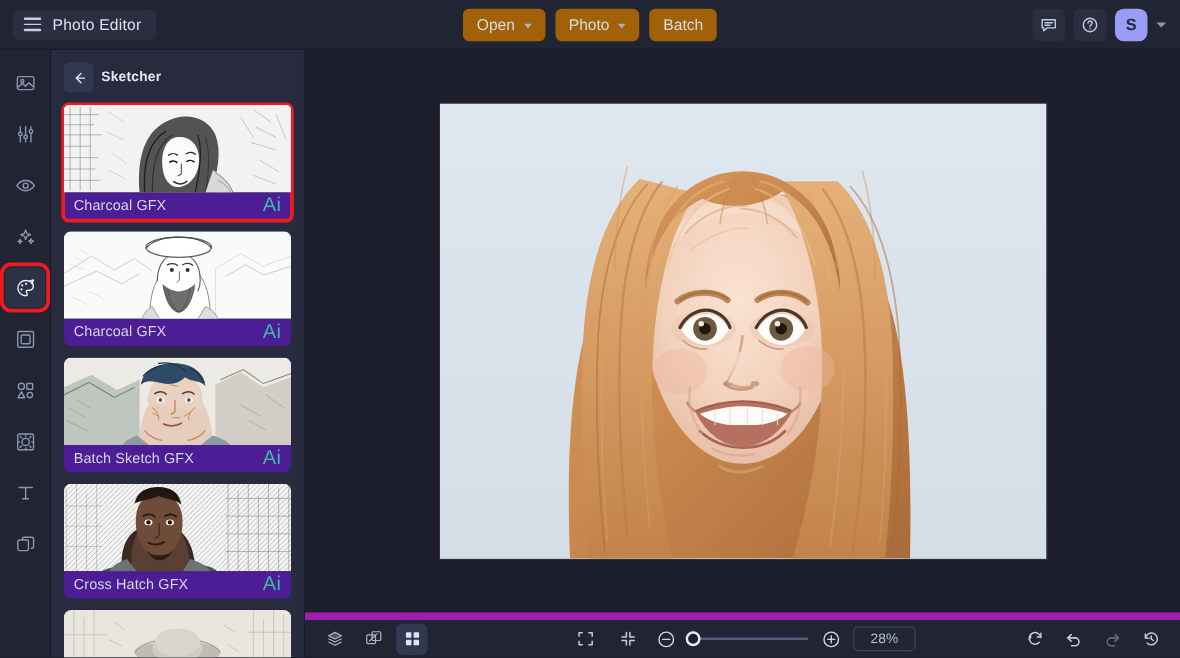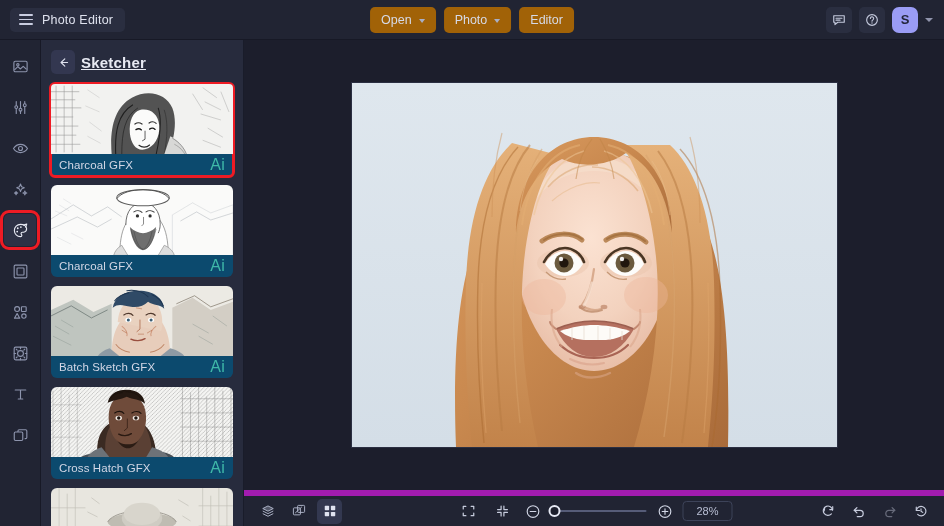--- a/index.html
+++ b/index.html
@@ -89,33 +89,33 @@
   .panel {
     width: 203px; flex: 0 0 203px; background: #272b3d;
     display: flex; flex-direction: column; min-height: 0;
     border-right: 1px solid #191c2a;
   }
   .panel-head { height: 36px; display: flex; align-items: center; gap: 6px; padding: 0 10px; margin-top: 4px; }
   .backbtn {
     width: 24px; height: 24px; border-radius: 5px; background: #333750;
     display: flex; align-items: center; justify-content: center; cursor: pointer;
   }
-  .panel-title { color: #e7e9f2; font-size: 15px; font-weight: bold; letter-spacing: .2px; text-decoration: underline; }
+  .panel-title { color: #e7e9f2; font-size: 11px; font-weight: bold; letter-spacing: .2px; }
 
   .presets { flex: 1; overflow: hidden; padding: 4px 10px 0 10px; }
   .card {
     border-radius: 6px; overflow: hidden; margin-bottom: 9px;
     background: #2c3146; cursor: pointer; position: relative;
   }
   .card.selected { outline: 3px solid #ee1b24; outline-offset: -1px; border-radius: 4px; }
   .thumb { height: 70px; width: 100%; position: relative; overflow: hidden; }
   .thumb svg { display: block; width: 100%; height: 100%; }
   .card-foot {
     height: 22px; display: flex; align-items: center; justify-content: space-between;
-    padding: 0 8px; background: #0c4a6e;
+    padding: 0 8px; background: #4c1d95;
   }
   .card-label { color: #d3d7e6; font-size: 11.5px; letter-spacing: .1px; }
   .ai-badge { color: #3fb8a8; font-size: 16px; font-weight: normal; letter-spacing: .3px; }
 
   
   .canvas-wrap { flex: 1; display: flex; flex-direction: column; min-width: 0; background: #1c1e2c; }
   .canvas {
     flex: 1; display: flex; align-items: center; justify-content: center;
     position: relative; min-height: 0;
   }
@@ -178,21 +178,21 @@
     <div class="hdr-center">
       <div class="tbtn">
         <span>Open</span>
         <span class="chev"></span>
       </div>
       <div class="tbtn">
         <span>Photo</span>
         <span class="chev"></span>
       </div>
       <div class="tbtn">
-        <span>Editor</span>
+        <span>Batch</span>
       </div>
     </div>
 
     <div class="hdr-right">
       <div class="icobtn">
         <svg width="14" height="14" viewBox="0 0 16 16" fill="none" stroke="#c4c9dc" stroke-width="1.3">
           <path d="M2 3.2h12v7.4H6.6L3.4 13.2v-2.6H2z" stroke-linejoin="round"></path>
           <path d="M4.6 6h6.8M4.6 8.2h4.6" stroke-linecap="round"></path>
         </svg>
       </div>

